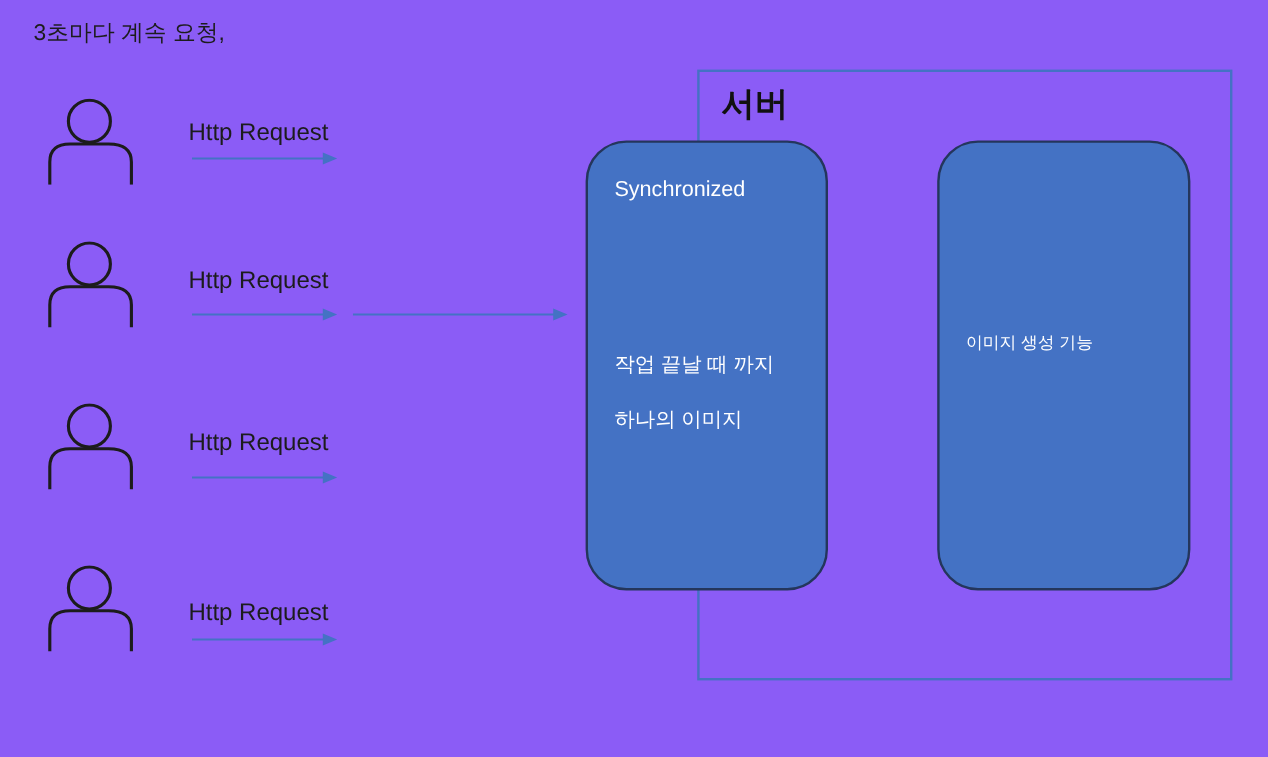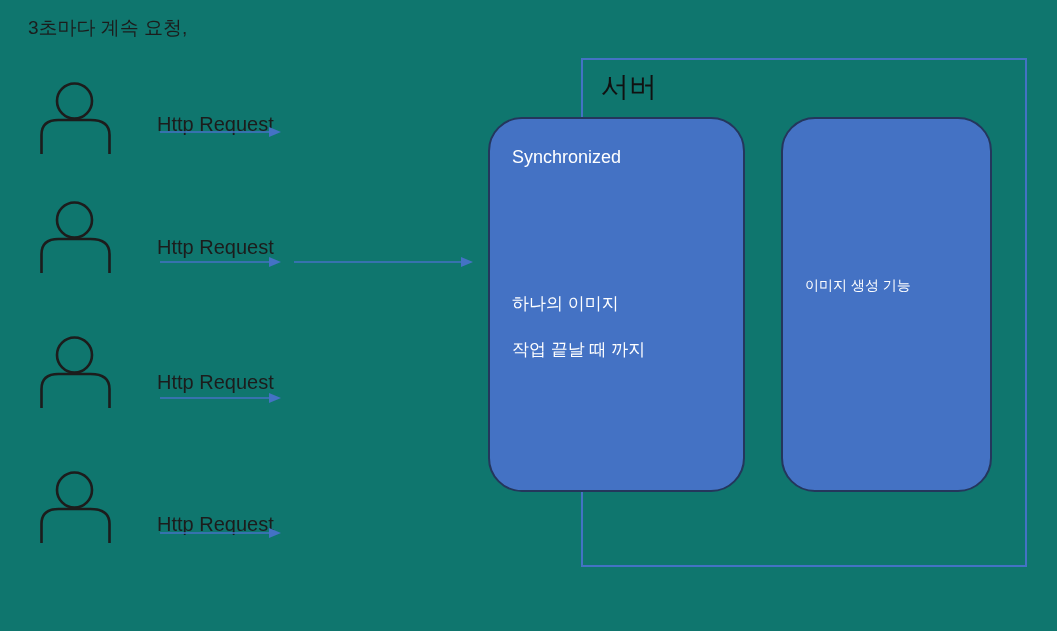--- a/index.html
+++ b/index.html
@@ -5,21 +5,21 @@
   * { margin: 0; padding: 0; box-sizing: border-box; }
   html, body { background: #ffffff; }
   body {
     font-family: "Liberation Sans", "DejaVu Sans", sans-serif;
     color: #1a1a1a;
   }
   .canvas {
     position: relative;
     width: 1057px;
     height: 631px;
-    background: #0f766e;
+    background: #8b5cf6;
     overflow: hidden;
   }
   .abs { position: absolute; }
 
   
   .annotation {
     left: 28px; top: 16px;
     font-size: 19px;
     line-height: 24px;
     color: #1c1c1c;
@@ -33,21 +33,20 @@
   .p-row2 { top: 201px; }
   .p-row3 { top: 336px; }
   .p-row4 { top: 471px; }
 
   
   .req-label {
     left: 157px;
     font-size: 20px;
     color: #1c1c1c;
     white-space: nowrap;
-    margin-top: 13px;
   }
   .r-row1 { top: 100px; }
   .r-row2 { top: 223px; }
   .r-row3 { top: 358px; }
   .r-row4 { top: 500px; }
 
   
   .arrow { height: 12px; }
   .arrow svg { display: block; }
   .a-row1 { left: 160px; top: 126px; }
@@ -63,32 +62,33 @@
     border: 2px solid #4472C4;
     background: transparent;
     z-index: 1;
   }
   .server-title {
     left: 601px; top: 68px;
     font-size: 28px;
     color: #111111;
     white-space: nowrap;
     z-index: 3;
+    font-weight: bold;
   }
 
   
   .blue-box {
     top: 117px;
     height: 375px;
     background: #4472C4;
     border: 2px solid #24365C;
     border-radius: 34px;
     z-index: 2;
   }
-  .sync-box  { left: 488px; width: 257px; }
+  .sync-box  { left: 488px; width: 202px; }
   .image-box { left: 781px; width: 211px; }
 
   .box-text { position: absolute; color: #ffffff; white-space: pre-line; }
   .sync-title {
     left: 22px; top: 28px;
     font-size: 18px;
   }
   .sync-body {
     left: 22px; top: 150px;
     font-size: 17px;
@@ -168,22 +168,22 @@
       <polygon points="167,1 179,6 167,11" fill="#4472C4"></polygon>
     </svg>
   </div>
 
   <div class="abs server-rect"></div>
   <div class="abs server-title">서버</div>
 
   <div class="abs blue-box sync-box">
     <div class="box-text sync-title">Synchronized</div>
     <div class="box-text sync-body">
+      <div>작업 끝날 때 까지</div>
       <div>하나의 이미지</div>
-      <div>작업 끝날 때 까지</div>
     </div>
   </div>
 
   <div class="abs blue-box image-box">
     <div class="box-text image-label">이미지 생성 기능</div>
   </div>
 
 </div>
 
 </body></html>

